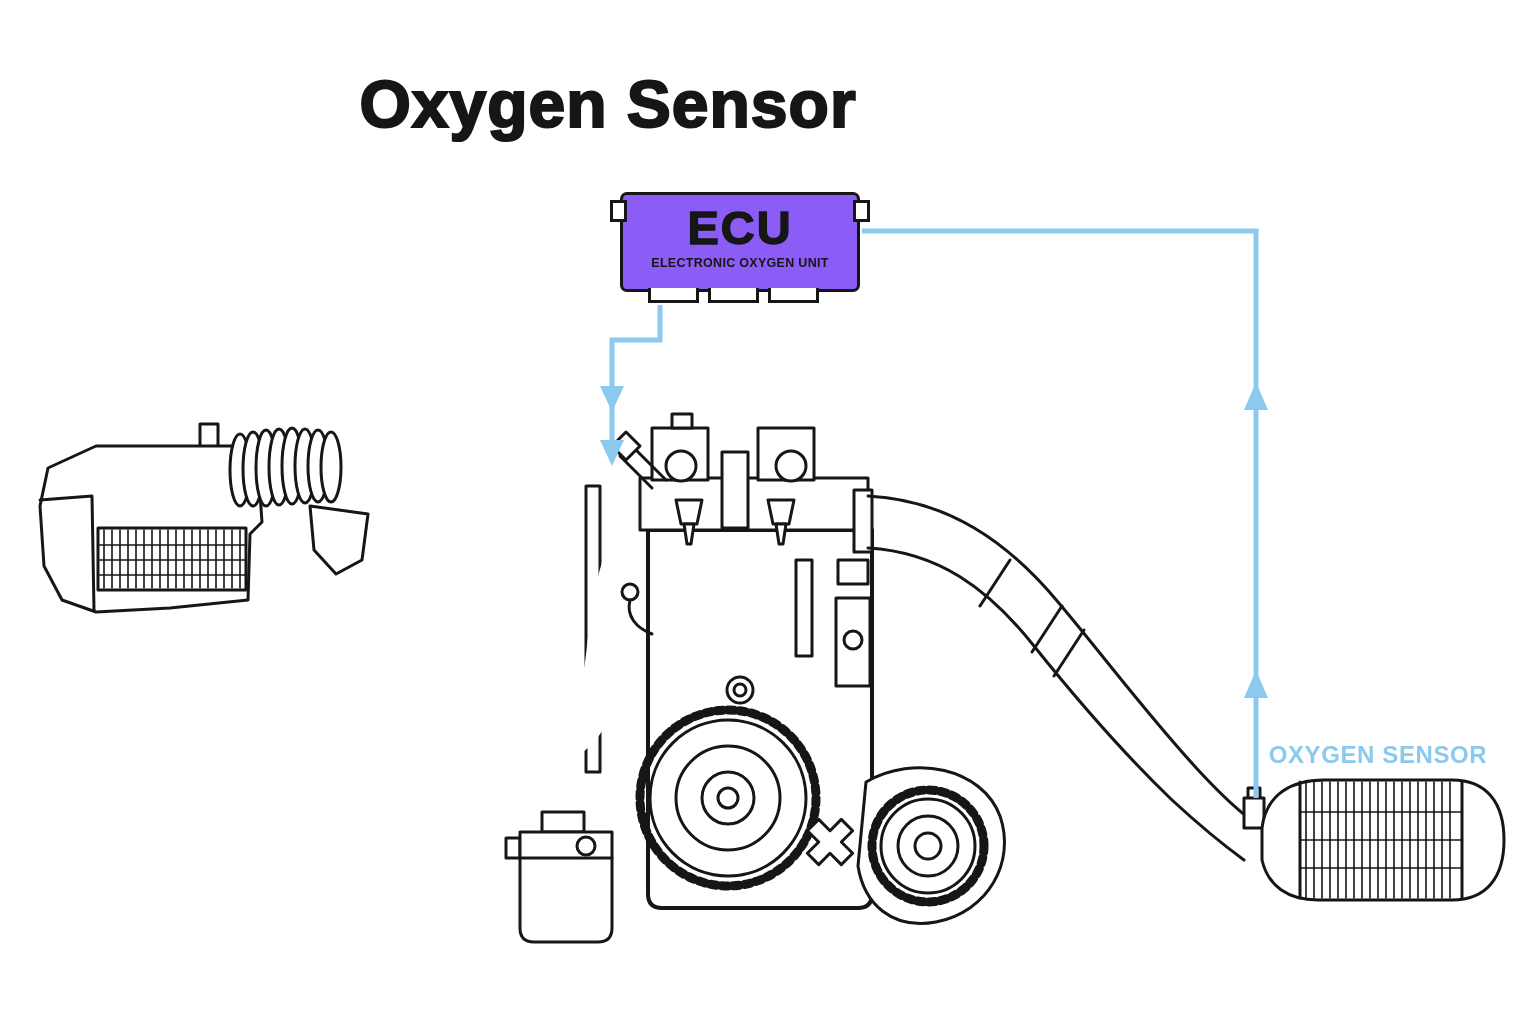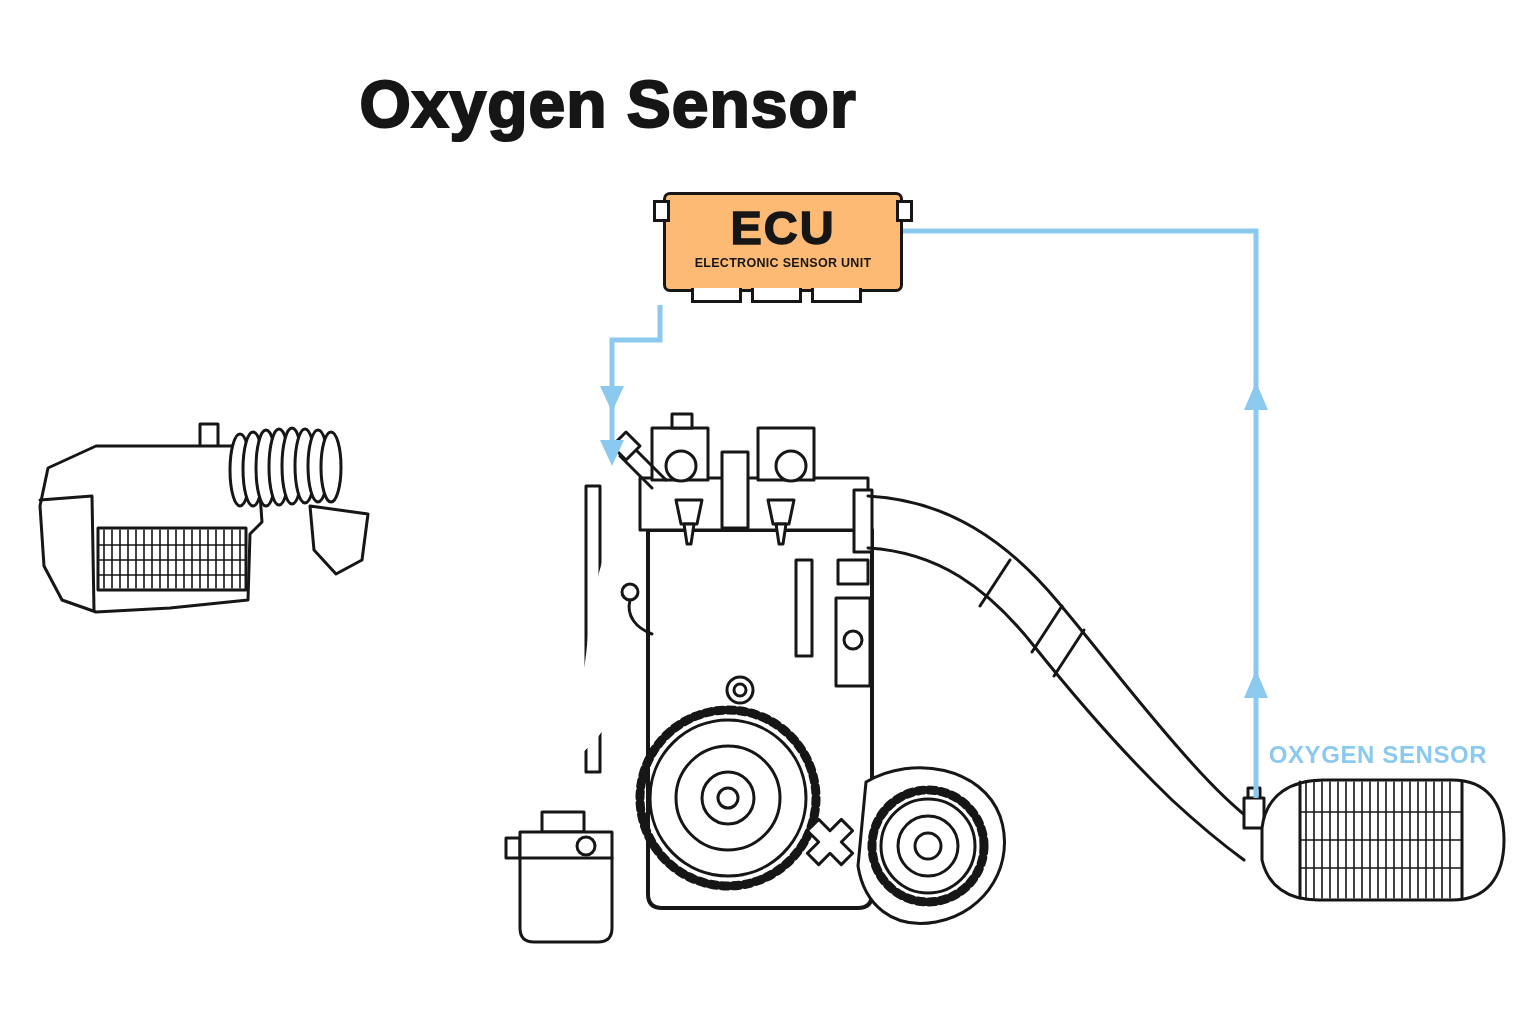--- a/index.html
+++ b/index.html
@@ -14,22 +14,22 @@
 
   .page-title{
     position:absolute;top:66px;left:0;width:100%;margin:0;
     text-align:center;font-size:66px;font-weight:800;letter-spacing:1px;
     color:var(--ink,#0c0c0c);
     -webkit-text-stroke:2.2px var(--ink,#0c0c0c);
   }
 
   .ecu-box{
     position:absolute;left:620px;top:192px;width:240px;height:100px;
-    border:3.5px solid var(--ink,#161616);border-radius:7px;background:#fdba74;
-    box-sizing:border-box;text-align:center;z-index:3;margin-left:43px;
+    border:3.5px solid var(--ink,#161616);border-radius:7px;background:#8b5cf6;
+    box-sizing:border-box;text-align:center;z-index:3;
   }
   .ecu-label{
     font-size:47px;font-weight:800;letter-spacing:2px;line-height:1;
     margin-top:9px;-webkit-text-stroke:1.4px var(--ink,#161616);
   }
   .ecu-sub{font-size:12.5px;font-weight:700;letter-spacing:0.3px;margin-top:5px;}
   .ecu-tab{position:absolute;top:5px;width:11px;height:16px;border:3px solid var(--ink,#161616);background:#fff;}
   .ecu-tab.left{left:-13px;}
   .ecu-tab.right{right:-13px;}
   .ecu-pins{position:absolute;top:100%;left:25px;display:flex;gap:9px;margin-top:-1px;}
@@ -185,21 +185,21 @@
       <path d="M1256 670 L1244 698 L1268 698 Z"></path>
       <path d="M612 412 L600 386 L624 386 Z"></path>
       <path d="M612 466 L600 440 L624 440 Z"></path>
     </g>
   </svg>
 
   <div class="ecu-box">
     <div class="ecu-tab left"></div>
     <div class="ecu-tab right"></div>
     <div class="ecu-label">ECU</div>
-    <div class="ecu-sub">ELECTRONIC SENSOR UNIT</div>
+    <div class="ecu-sub">ELECTRONIC OXYGEN UNIT</div>
     <div class="ecu-pins">
       <span class="pin"></span>
       <span class="pin"></span>
       <span class="pin"></span>
     </div>
   </div>
 
   <div class="o2-label">OXYGEN SENSOR</div>
 
 </div>

